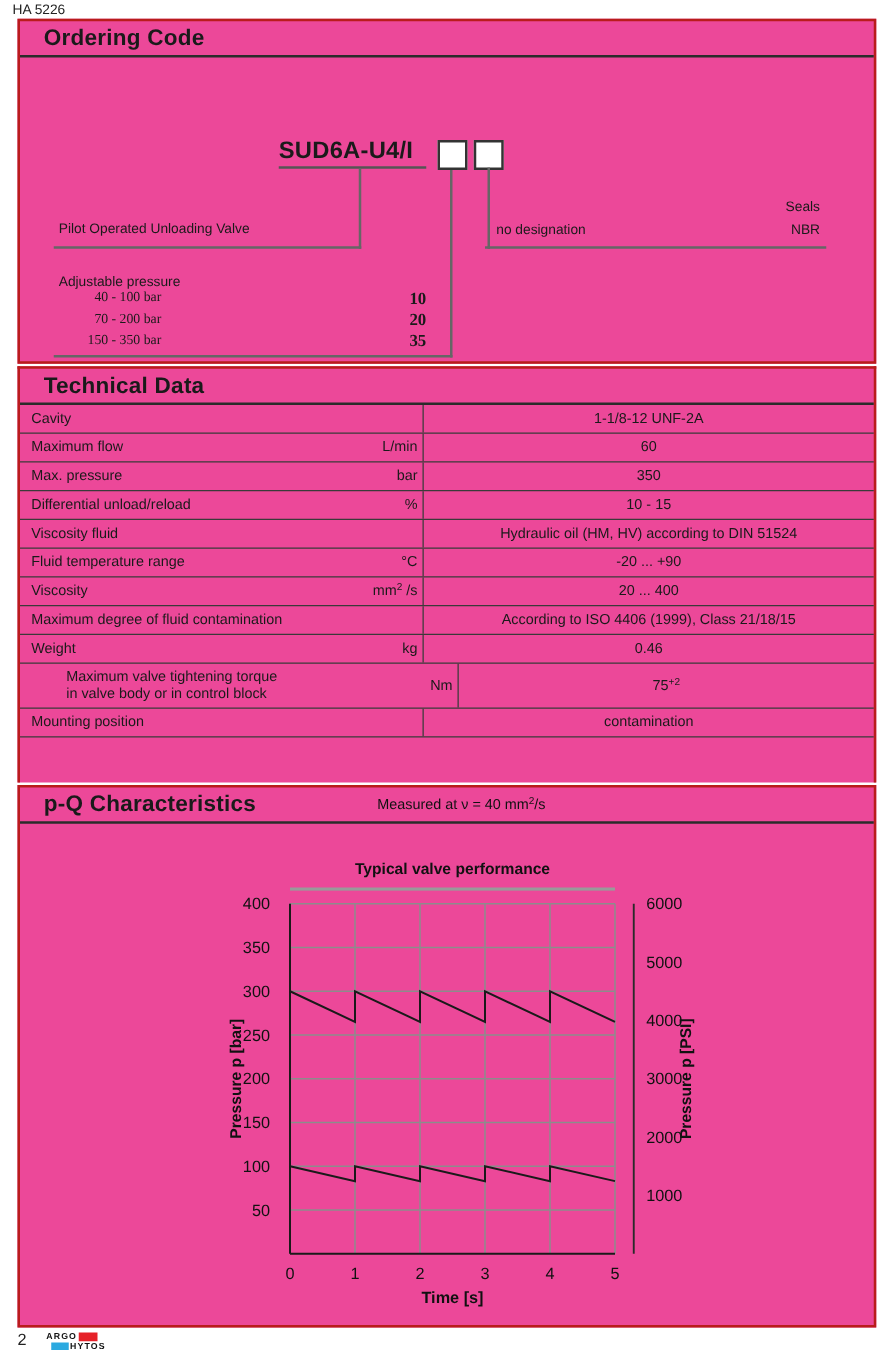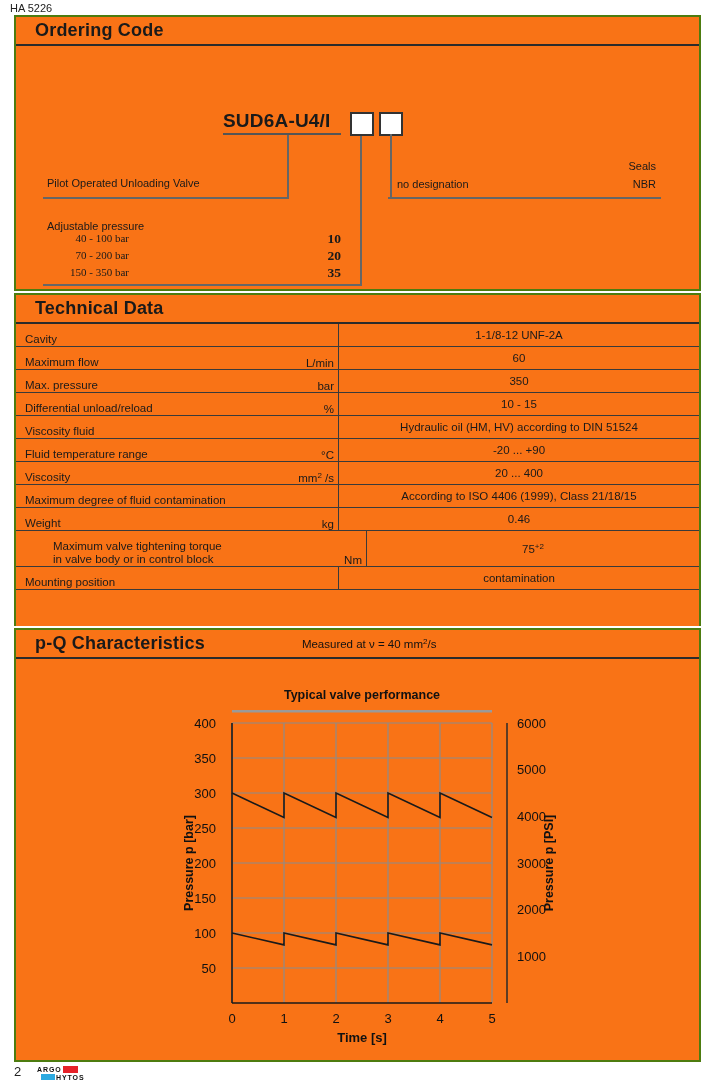--- a/index.html
+++ b/index.html
@@ -1,20 +1,20 @@
 <!DOCTYPE html>
 <html><head>
 <meta charset="utf-8">
 <style>
   html,body{margin:0;padding:0;background:#fff;}
   body{width:709px;height:1083px;position:relative;overflow:hidden;
        font-family:"Liberation Sans","DejaVu Sans",sans-serif;color:#1a1a1a;
        -webkit-font-smoothing:antialiased;}
   .doc-code{position:absolute;left:10px;top:2px;font-size:11px;color:#222;}
-  .section{position:absolute;left:14px;width:683px;border:2px solid #4d7c0f;background:#f97316;box-sizing:content-box;}
+  .section{position:absolute;left:14px;width:683px;border:2px solid #b91c1c;background:#ec4899;box-sizing:content-box;}
   .sec-ordering{top:15px;height:272px;}
   .sec-technical{top:293px;height:331px;border-bottom:none;}
   .sec-pq{top:628px;height:430px;}
   .sec-head{height:27px;border-bottom:2px solid #2b2b2b;display:flex;align-items:center;padding-left:19px;}
   .sec-title{font-size:18px;font-weight:bold;letter-spacing:.2px;}
   .sec-head .measured{font-size:11.5px;font-weight:normal;margin-left:97px;color:#111;}
   .sup{font-size:8px;position:relative;top:-4px;}
   
   .ord-body{position:relative;width:100%;height:241px;}
   .ord-abs{position:absolute;white-space:nowrap;}
@@ -36,21 +36,21 @@
   .nbr{left:500px;top:132px;width:140px;text-align:right;font-size:11px;}
   .adj-title{left:31px;top:174px;}
   .opts{left:31px;top:186px;width:294px;font-family:Liberation Serif, serif;}
   .opt-row{position:relative;height:17px;}
   .opt-range{position:absolute;left:0;width:82px;text-align:right;font-size:11px;}
   .opt-code{position:absolute;left:0;width:294px;text-align:right;font-size:13.5px;font-weight:bold;top:-1px;}
   
   .ttable{width:100%;}
   .trow{display:flex;height:22px;border-bottom:1px solid #3a3a3a;align-items:stretch;}
   .trow.tall{height:35px;padding-left:28px;}
-  .tcell-left{width:322px;display:flex;align-items:flex-end;justify-content:space-between;padding-left:9px;padding-right:4px;box-sizing:border-box;}
+  .tcell-left{width:322px;display:flex;align-items:center;justify-content:space-between;padding-left:9px;padding-right:4px;box-sizing:border-box;}
   .tcell-right{flex:1;border-left:1px solid #3a3a3a;display:flex;align-items:center;justify-content:center;}
   .tlabel{font-size:11.5px;line-height:13px;}
   .tunit{font-size:11.5px;text-align:right;white-space:nowrap;}
   .tval{font-size:11.5px;text-align:center;}
   
   #pq-chart{position:absolute;left:0;top:628px;}
   
   .page-num{position:absolute;left:14px;top:1064px;font-size:13px;color:#222;}
   .logo{position:absolute;left:37px;top:1066px;width:52px;}
   .logo-row{display:flex;align-items:center;height:7px;}

